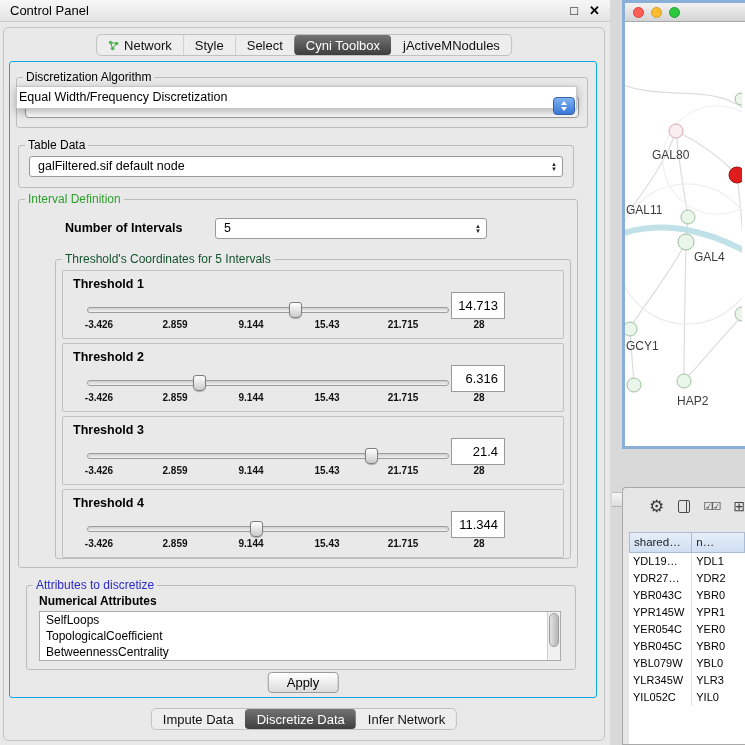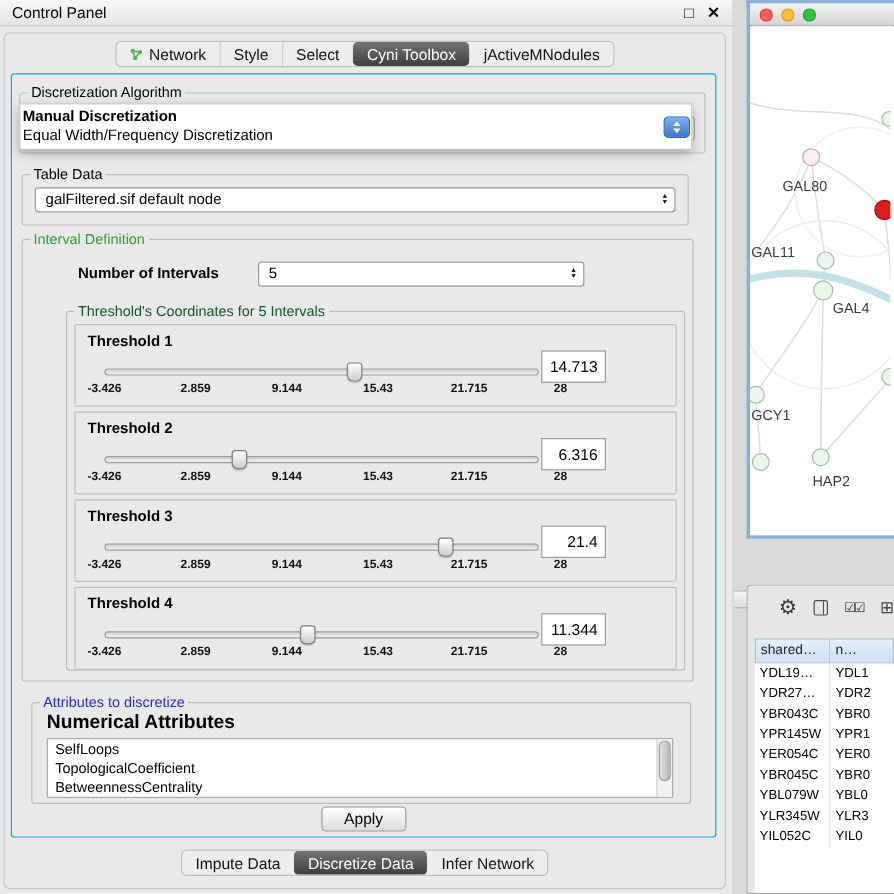--- a/index.html
+++ b/index.html
@@ -66,28 +66,28 @@
 
   .thresholds-group { position:absolute; top:46px; left:36px; right:6px; bottom:8px; }
   .thresholds-group > legend { color:#14532d; }
   .threshold { margin:4px 6px; border:1px solid #c0c0c0; border-radius:2px; height:69px; position:relative; }
   .th-label { position:absolute; top:6px; left:10px; font-weight:bold; font-size:12.5px; }
   .slider { position:absolute; left:24px; top:36px; width:362px; height:6px;
     background:linear-gradient(#cfcfcf,#f2f2f2); border:1px solid #9c9c9c; border-radius:3px; }
   .thumb { position:absolute; top:-6px; width:13px; height:16px;
     background:linear-gradient(#ffffff,#cbcbcb); border:1px solid #7d7d7d; border-radius:3px 3px 5px 5px;
     box-shadow:0 1px 1px rgba(0,0,0,.25); }
-  .ticks { position:absolute; left:24px; top:48px; width:380px; height:12px; }
+  .ticks { position:absolute; left:36px; top:48px; width:380px; height:12px; }
   .tick-label { position:absolute; transform:translateX(-50%); font-size:10px; font-weight:bold; color:#111; white-space:nowrap; }
   .th-value { position:absolute; right:58px; top:21px; width:54px; height:27px; background:#fff;
     border:1px solid #9a9a9a; font-size:13px; line-height:25px; text-align:right; padding-right:6px; }
 
   .attrs-group { position:absolute; top:516px; left:16px; right:20px; height:92px; }
   .attrs-group > legend { color:#2a2ac8; }
-  .attrs-subtitle { font-weight:bold; font-size:16px; margin:2px 0 3px 12px; }
+  .attrs-subtitle { font-weight:bold; font-size:12px; margin:2px 0 3px 12px; }
   .attrs-list { position:relative; margin:0 14px 6px 12px; height:50px; background:#fff;
     border:1px solid #ababab; overflow:hidden; }
   .attr-item { font-size:12px; line-height:16px; padding-left:6px; }
   .attrs-scrollbar { position:absolute; right:0; top:0; width:13px; height:100%; background:#f1f1f1; border-left:1px solid #cfcfcf; }
   .sb-thumb { position:absolute; top:1px; left:1px; width:10px; height:34px;
     background:linear-gradient(90deg,#e3e3e3,#b6b6b6); border:1px solid #9b9b9b; border-radius:5px; }
 
   .apply-btn { position:absolute; top:610px; left:50%; transform:translateX(-50%); height:21px;
     padding:0 18px; font-size:13px; line-height:19px; background:linear-gradient(#ffffff,#dcdcdc);
     border:1px solid #9a9a9a; border-radius:4px; cursor:default; }
@@ -167,21 +167,20 @@
     </div>
 
     <div class="inner-panel">
 
       <fieldset class="algo-group">
         <legend>Discretization Algorithm</legend>
         <div class="algo-combo"></div>
       </fieldset>
 
       <div class="algo-popup">
-        <div class="popup-option bold">Manual Discretization</div>
         <div class="popup-option">Equal Width/Frequency Discretization</div>
       </div>
       <div class="algo-stepper">
           <i class="up"></i>
           <i class="dn"></i>
         </div>
 
       <fieldset class="tabledata-group">
         <legend>Table Data</legend>
         <div class="combobox">

